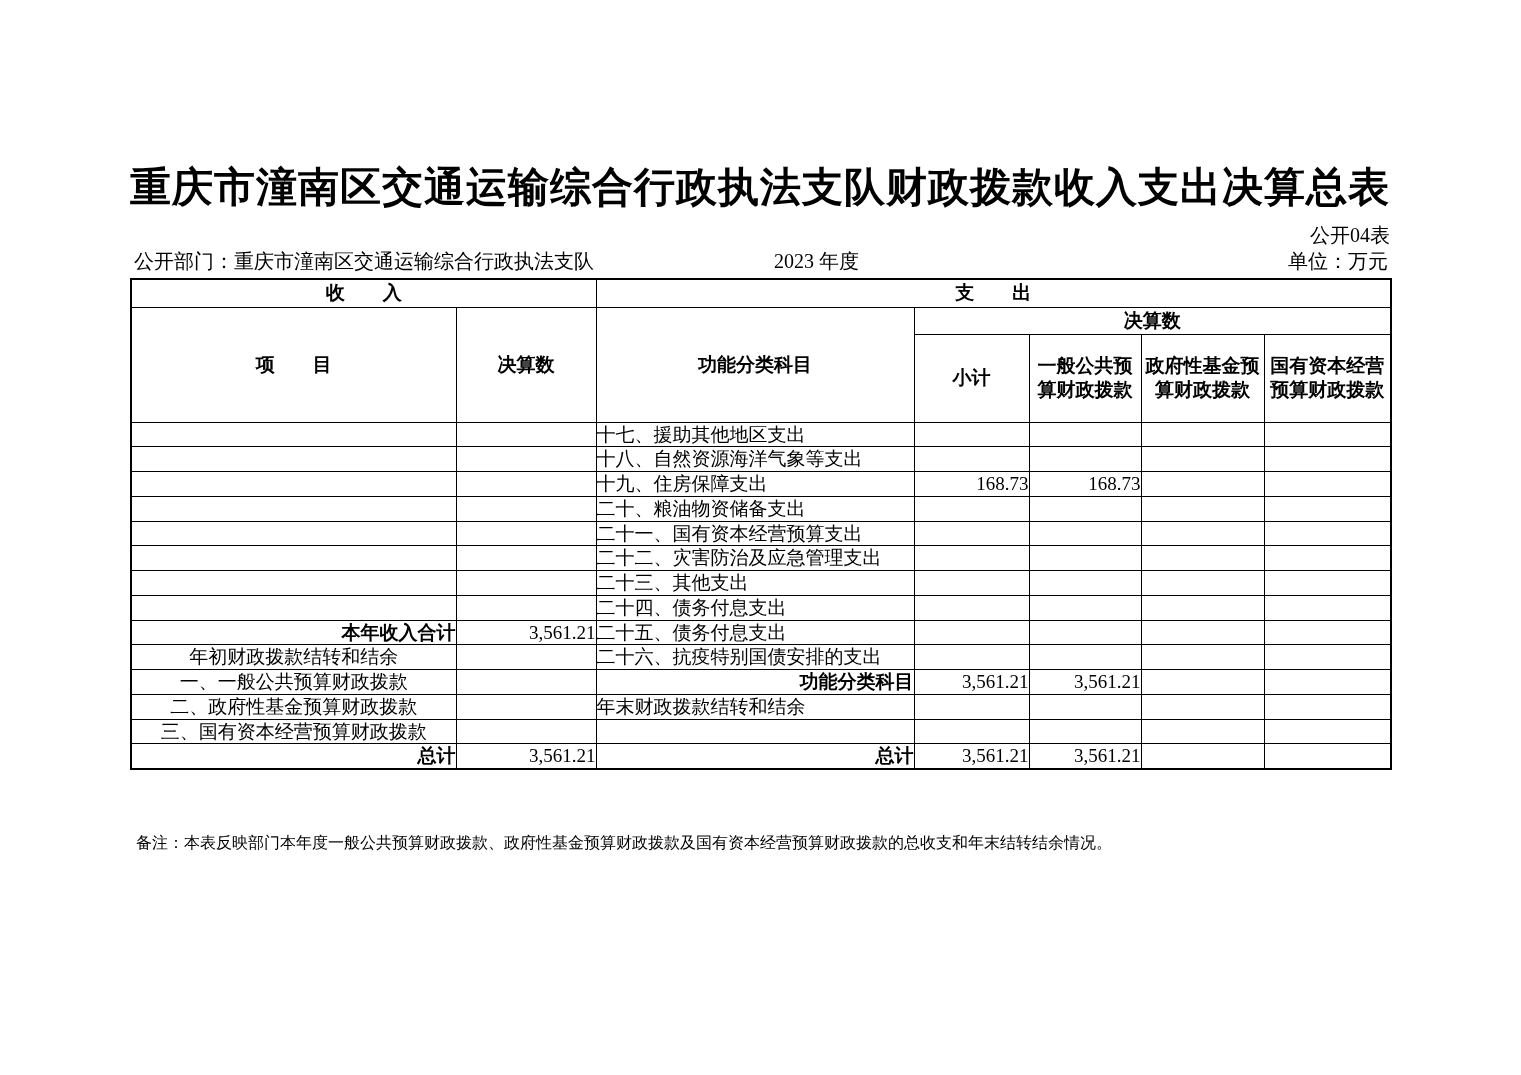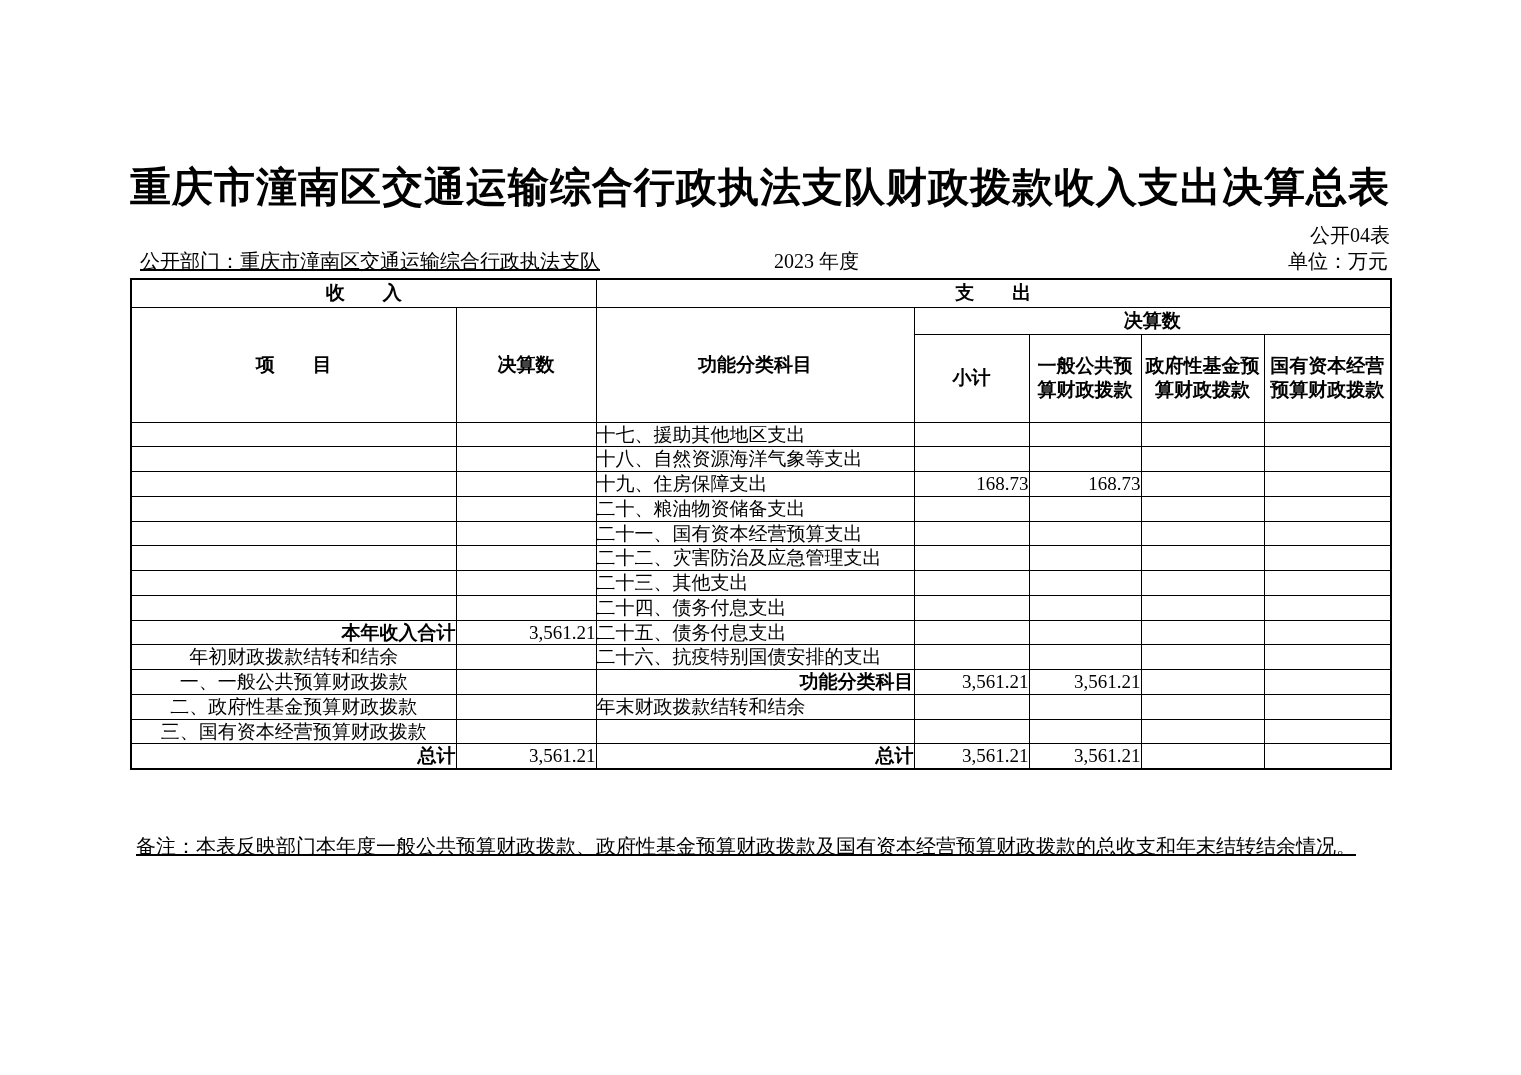--- a/index.html
+++ b/index.html
@@ -14,21 +14,21 @@
   .title {
     position: absolute; top: 160px; left: 130px; width: 1260px;
     text-align: center; font-size: 41px; font-weight: bold;
     white-space: nowrap; letter-spacing: 1px;
   }
   .form-code {
     position: absolute; top: 222px; left: 130px; width: 1260px;
     text-align: right; font-size: 20px;
   }
   .meta { position: absolute; top: 248px; left: 130px; width: 1260px; height: 28px; font-size: 20px; }
-  .meta .dept { position: absolute; left: 10px; top: 0; white-space: nowrap; text-decoration: underline; }
+  .meta .dept { position: absolute; left: 4px; top: 0; white-space: nowrap; }
   .meta .year { position: absolute; left: 644px; top: 0; white-space: nowrap; }
   .meta .unit { position: absolute; right: 2px; top: 0; white-space: nowrap; }
 
   table.budget {
     position: absolute; top: 278px; left: 130px; width: 1260px;
     border-collapse: collapse; table-layout: fixed;
     border: 2px solid #000;
   }
   table.budget td {
     border: 1px solid #000;
@@ -41,21 +41,21 @@
   tr.d   { height: 17px; }
   .th { font-weight: bold; text-align: center; margin-left: 8px; }
   .wrap { line-height: 27px; padding: 0 6px; text-align: center; font-weight: bold; }
   .left  { text-align: center; padding-left: 8px; }
   .lefti { text-align: left; padding-left: 10px; }
   .num   { text-align: right; padding-right: 12px; }
   .bc    { font-weight: bold; text-align: right; }
 
   .note {
     position: absolute; top: 833px; left: 136px; width: 1300px;
-    font-size: 20px; white-space: nowrap; text-decoration: underline;
+    font-size: 16px; white-space: nowrap;
   }
 </style>
 </head>
 <body>
 
 <div class="page">
 
   <div class="title">重庆市潼南区交通运输综合行政执法支队财政拨款收入支出决算总表</div>
 
   <div class="form-code">公开04表</div>

